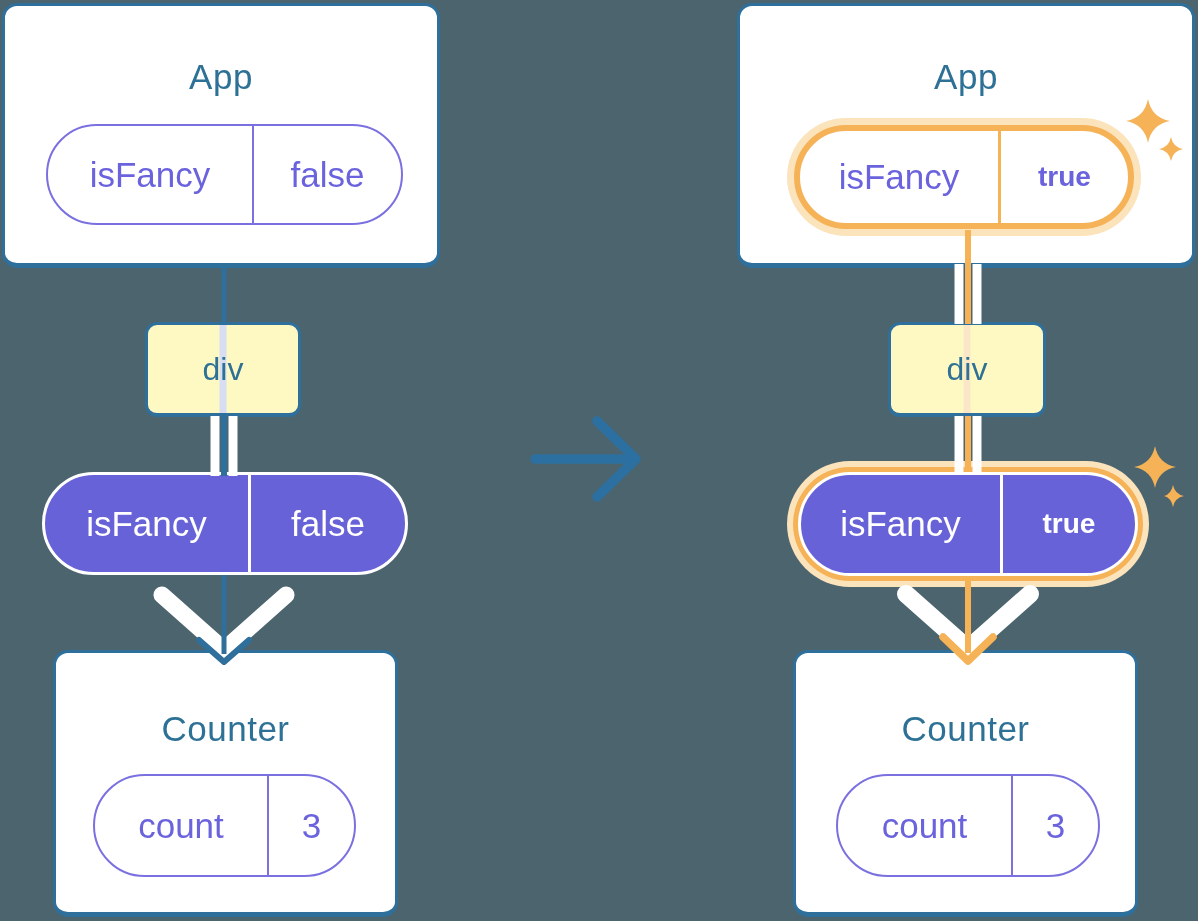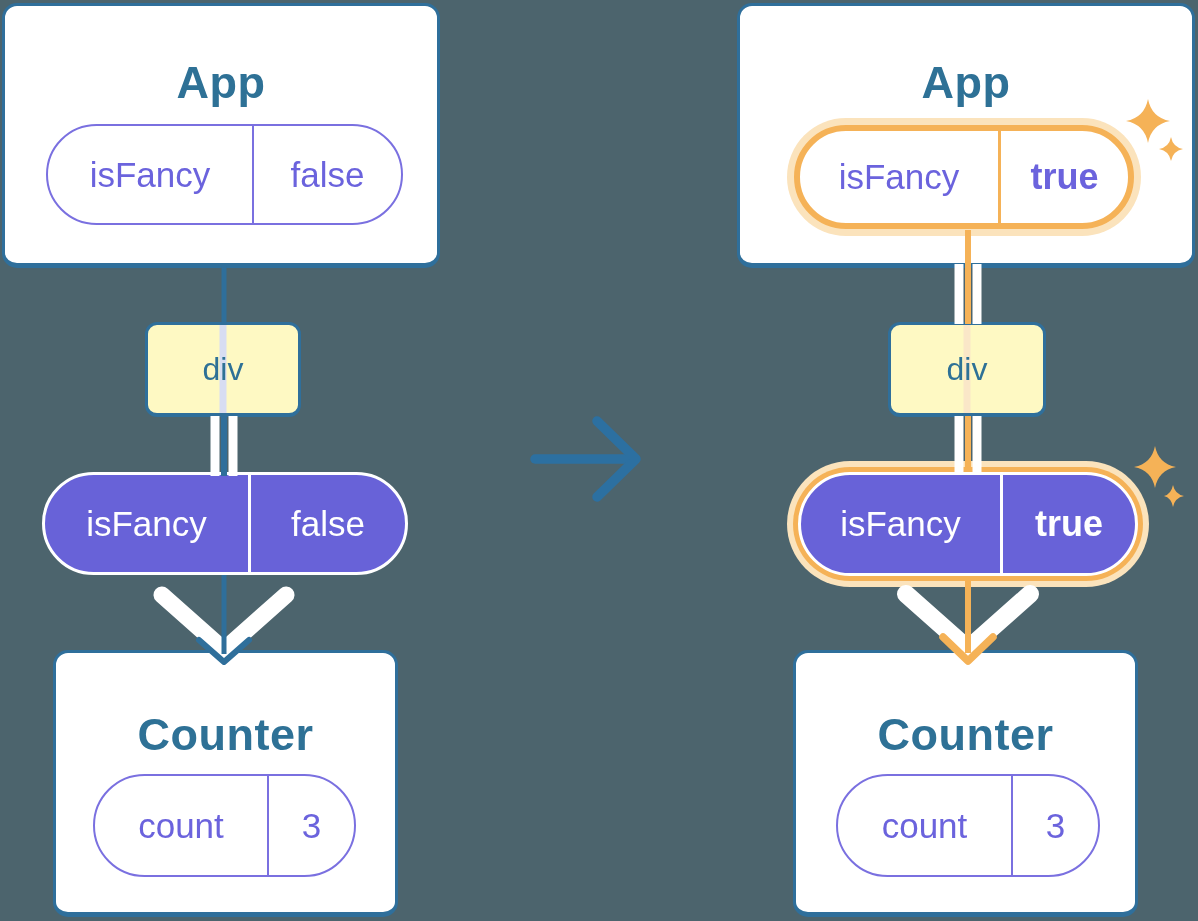--- a/index.html
+++ b/index.html
@@ -8,34 +8,34 @@
     background:#4C646D;
     font-family:"Liberation Sans", sans-serif;
   }
   .card {
     position:absolute; background:#ffffff; box-sizing:border-box;
     border:3px solid #2F6F9B; border-bottom-width:5px; border-radius:15px;
     z-index:1;
   }
   .card-title {
     position:absolute; left:0; width:100%; text-align:center;
-    color:#2E7196; font-size:45px; font-weight:700; letter-spacing:0.5px;
+    color:#2E7196; font-size:35px; font-weight:400; letter-spacing:0.5px;
   }
   .pill {
     position:absolute; box-sizing:border-box; display:flex; overflow:hidden;
     background:#ffffff; border:2.5px solid #7A70E0; border-radius:60px;
     z-index:2;
   }
   .cell {
     display:flex; align-items:center; justify-content:center;
     color:#6B63DD; font-size:35px;
   }
   .cell.val-cell { flex:1; }
   .pill .val-cell { border-left:2.5px solid #7A70E0; }
-  .bold { font-weight:700; font-size:36px; }
+  .bold { font-weight:700; font-size:28px; }
 
   .pill--purple { background:#6862D8; border:3px solid #ffffff; }
   .pill--purple .cell { color:#ffffff; }
   .pill--purple .val-cell { border-left:3px solid #ffffff; }
   .pill--glow { box-shadow:0 0 0 5px #F5B257, 0 0 0 11px #FBE3BC; }
 
   .pill--orange-ring {
     border:6px solid #F5B257;
     box-shadow:0 0 0 7px #FBE3BC;
   }

